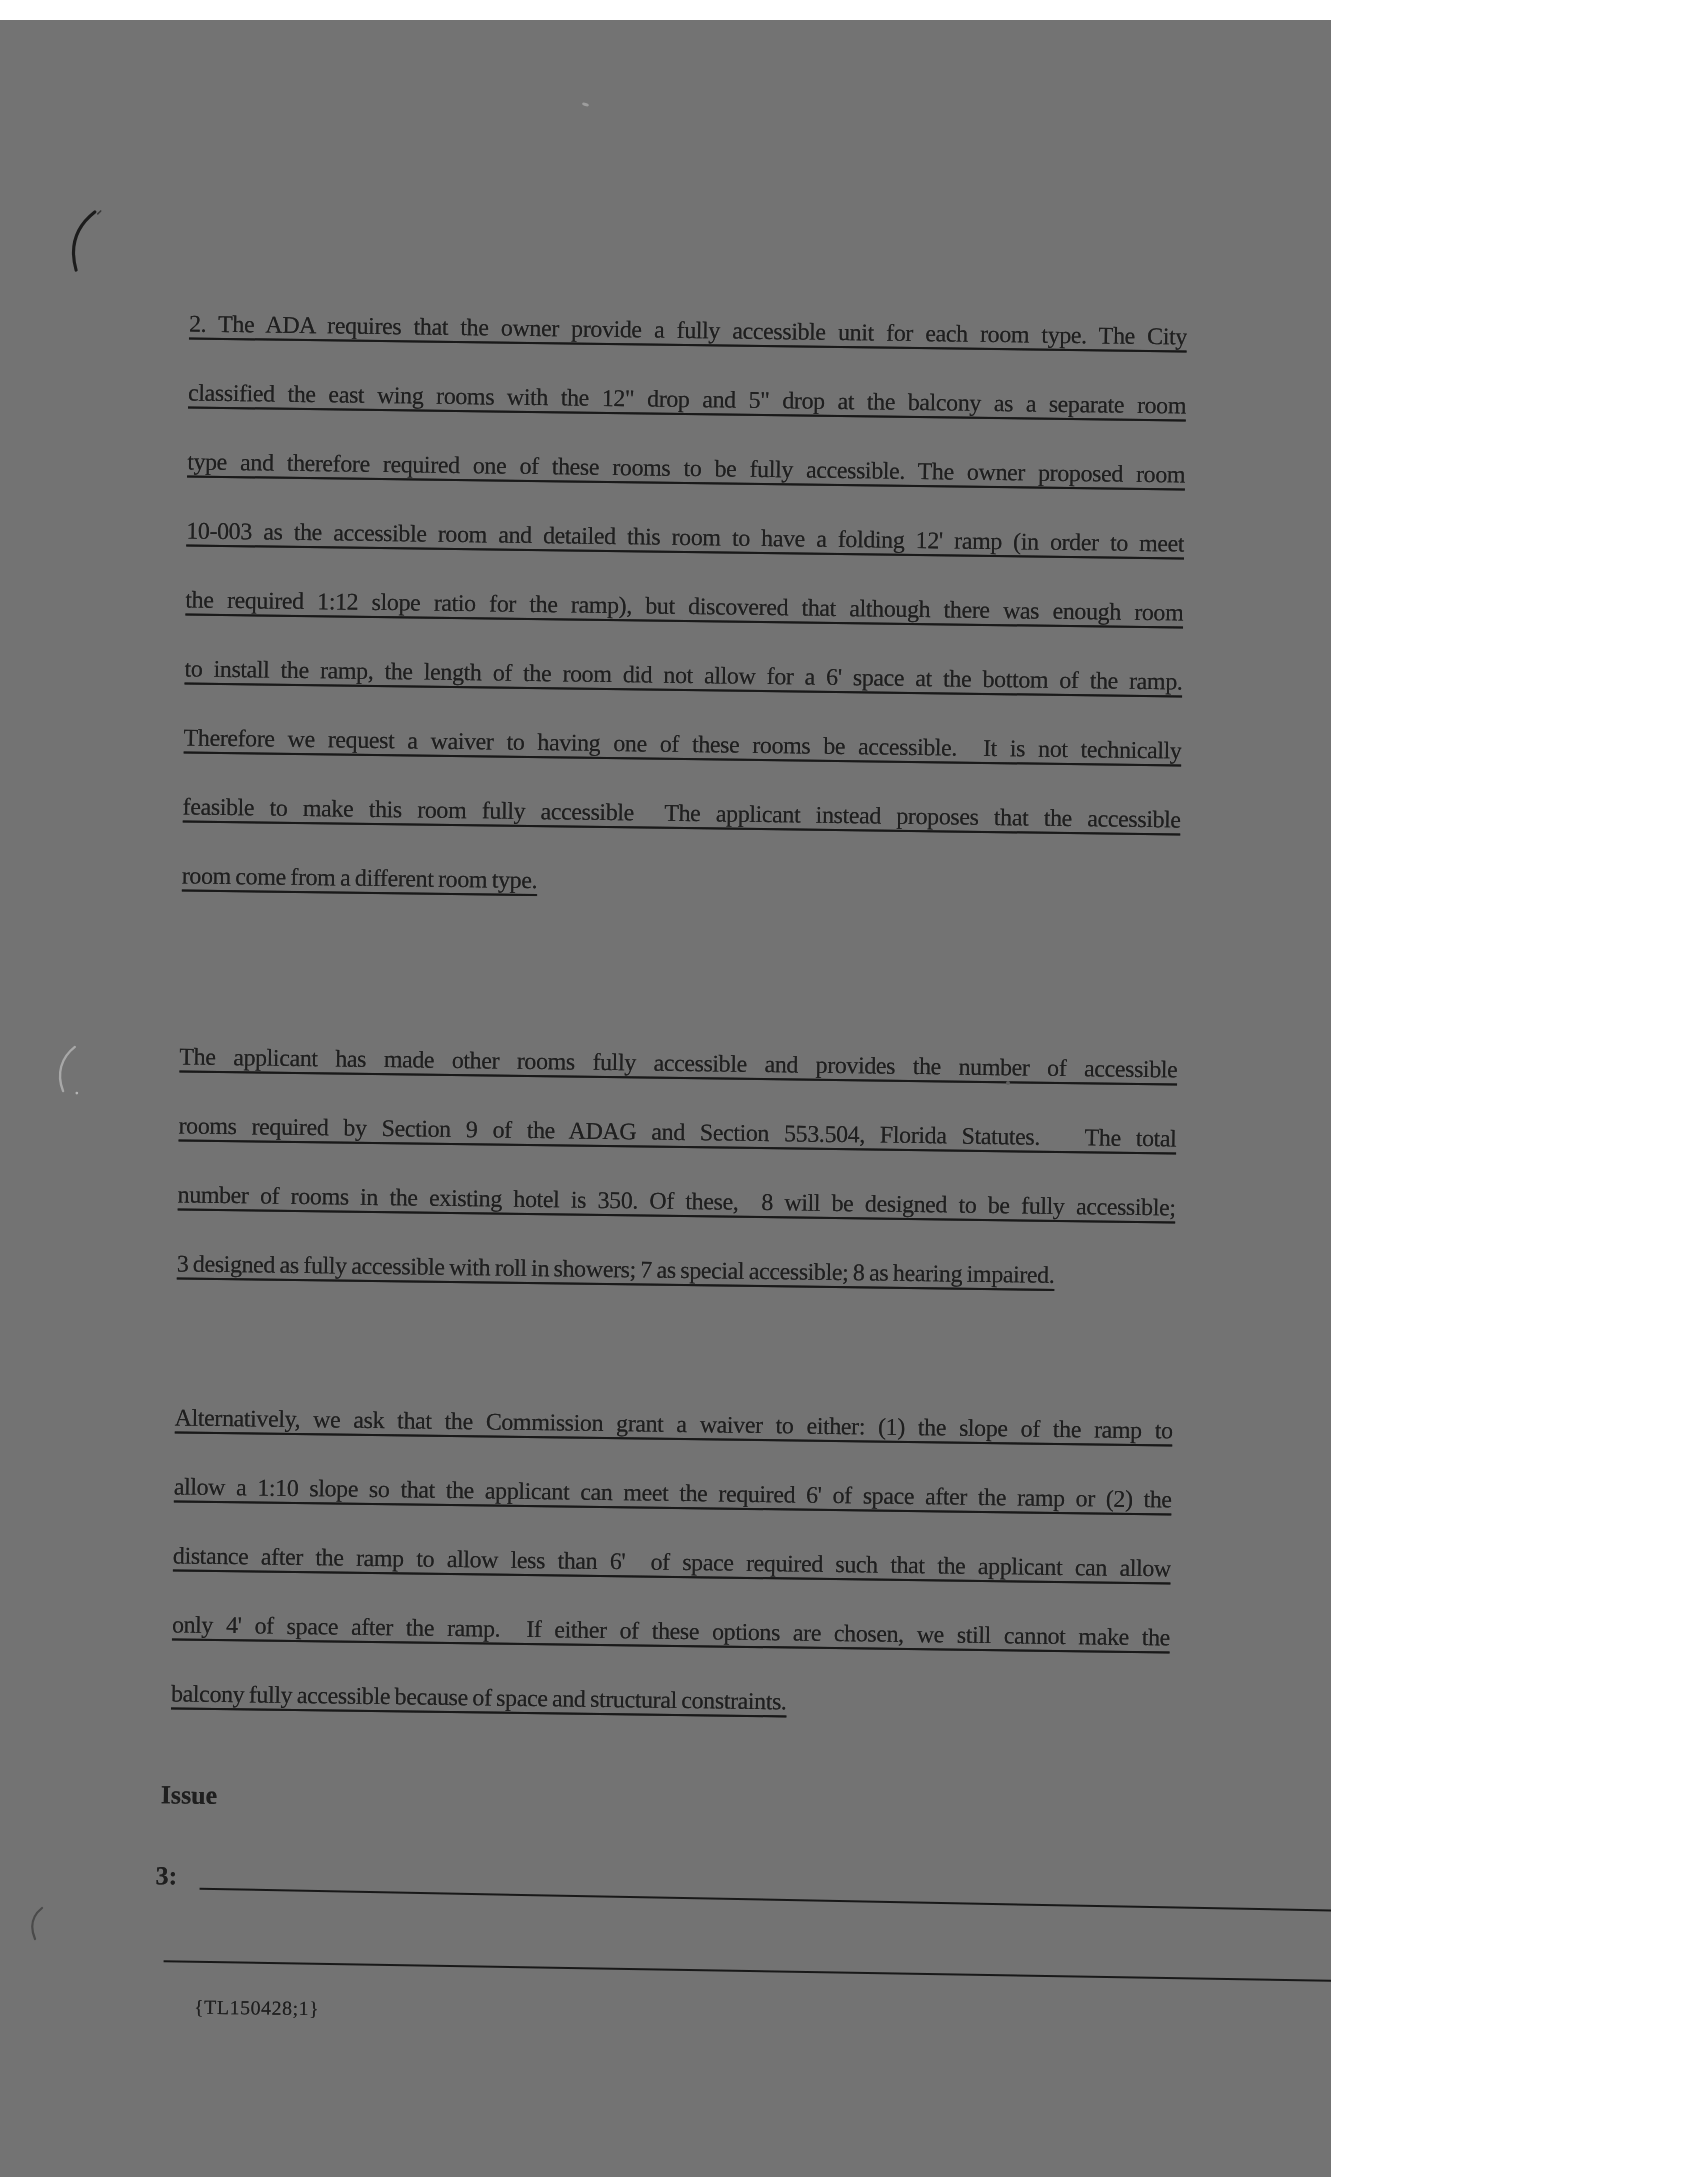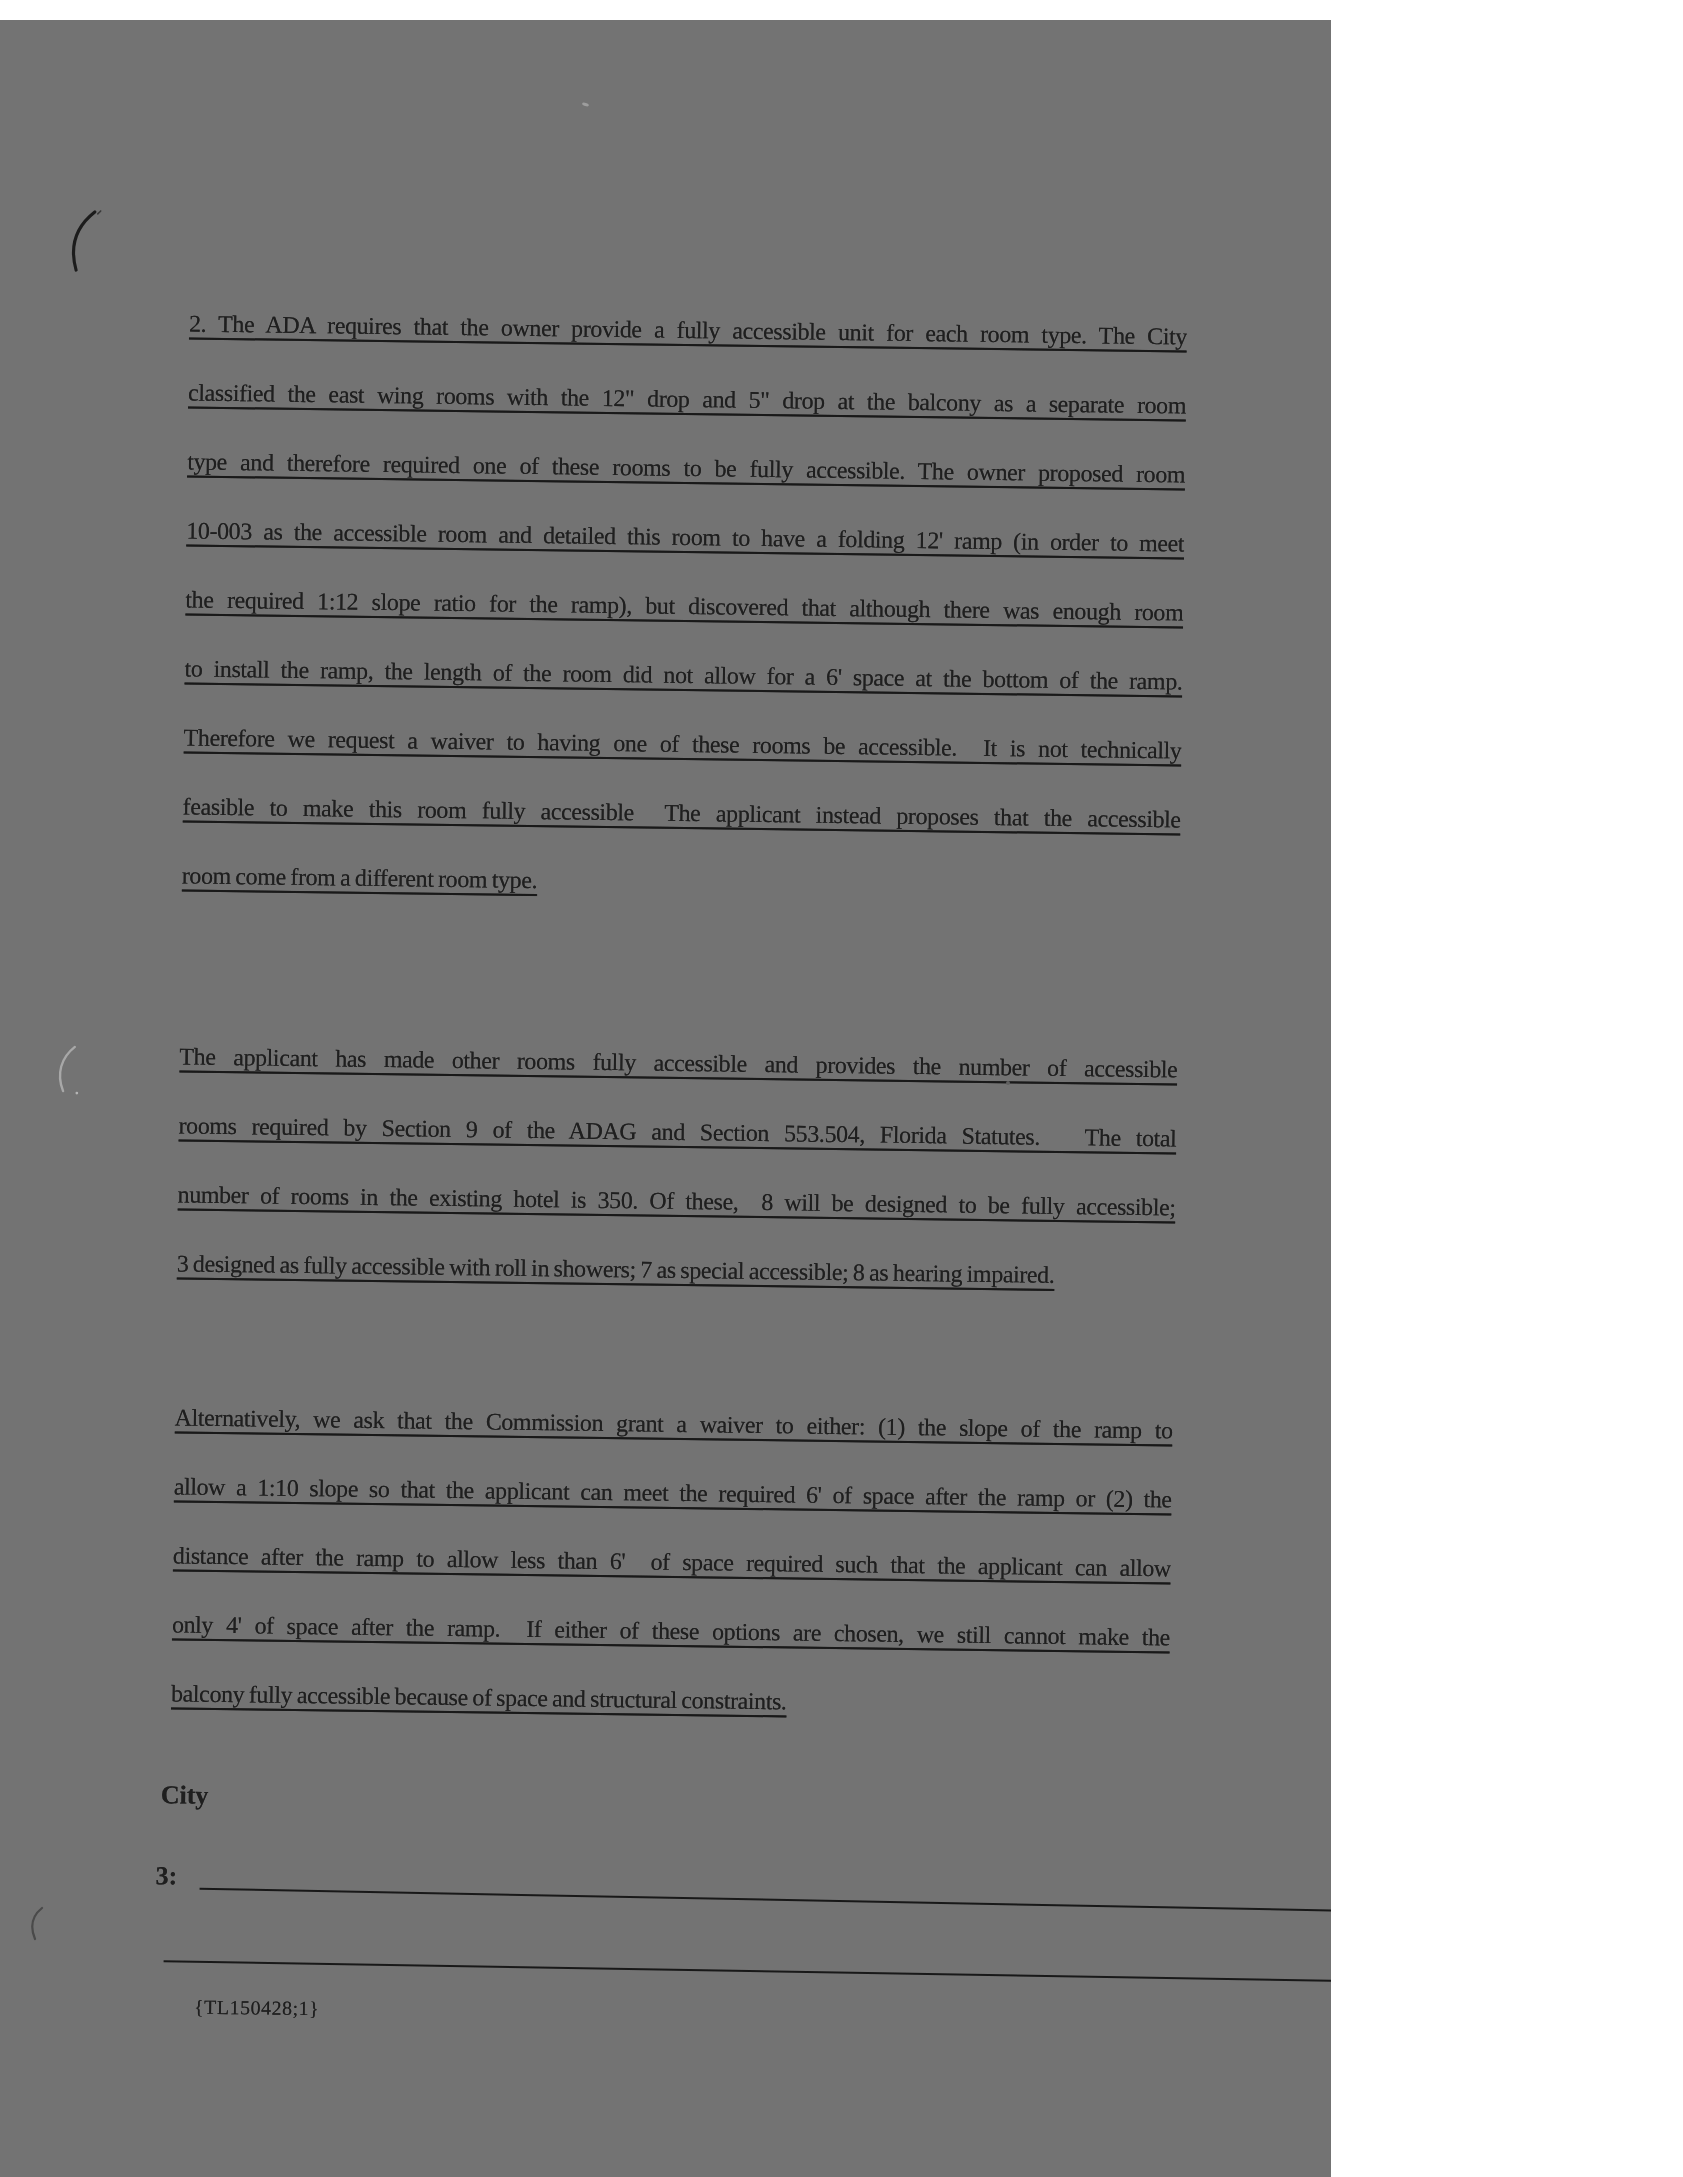--- a/index.html
+++ b/index.html
@@ -92,21 +92,21 @@
       </div>
 
     <div class="para" id="para3">
         <div class="line">Alternatively, we ask that the Commission grant a waiver to either: (1) the slope of the ramp to</div>
         <div class="line">allow a 1:10 slope so that the applicant can meet the required 6' of space after the ramp or (2) the</div>
         <div class="line">distance after the ramp to allow less than 6'&nbsp; of space required such that the applicant can allow</div>
         <div class="line">only 4' of space after the ramp.&nbsp; If either of these options are chosen, we still cannot make the</div>
         <div class="line last">balcony fully accessible because of space and structural constraints.</div>
       </div>
 
-    <div class="heading">City</div>
+    <div class="heading">Issue</div>
 
     <div class="qnum">3:</div>
 
     <div class="rule" id="rule1"></div>
     <div class="rule" id="rule2"></div>
 
     <div class="footer">{TL150428;1}</div>
   </div>
 
   <svg class="mark" style="left:61px;top:188px;" width="42" height="67" viewBox="0 0 42 68">

